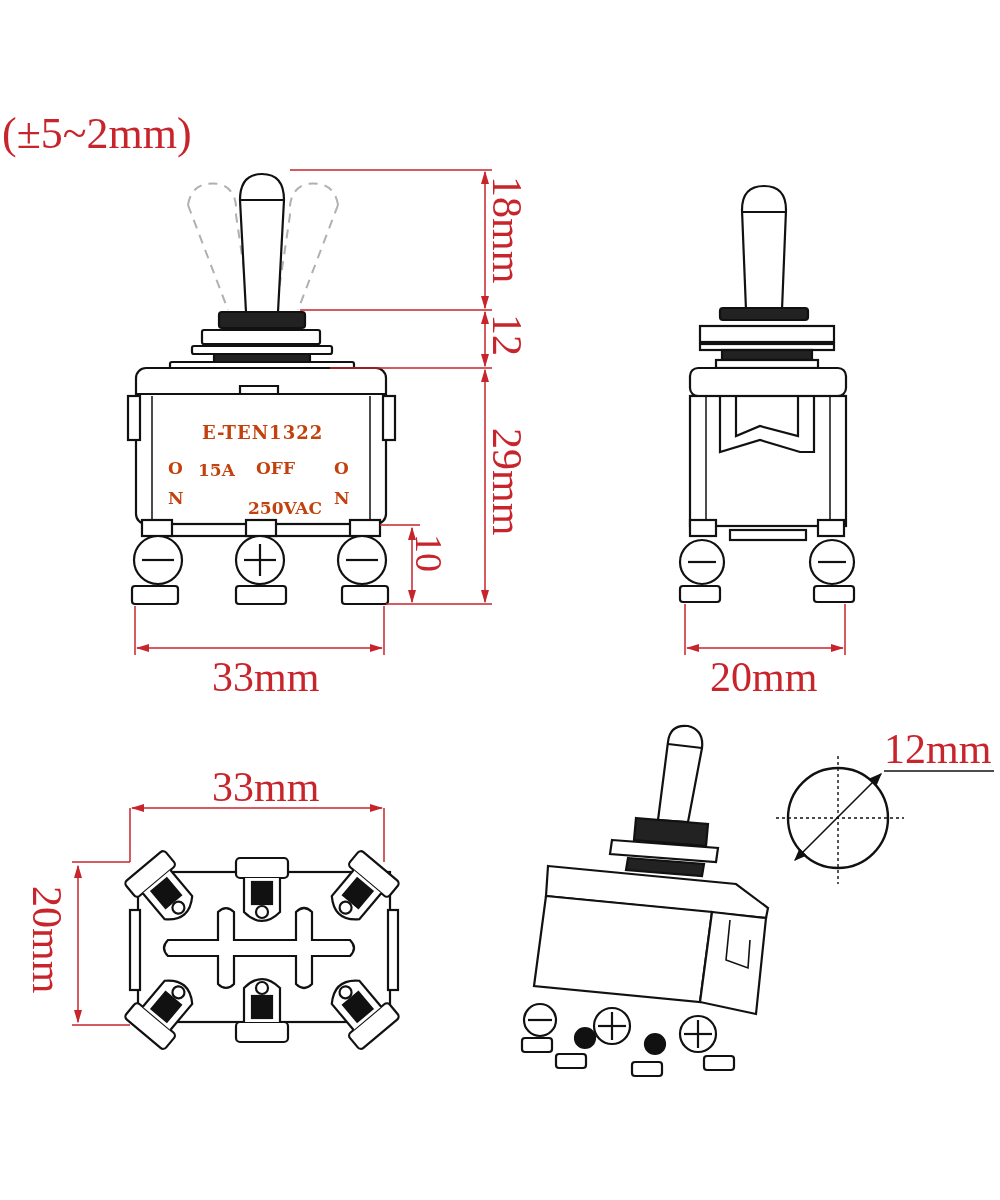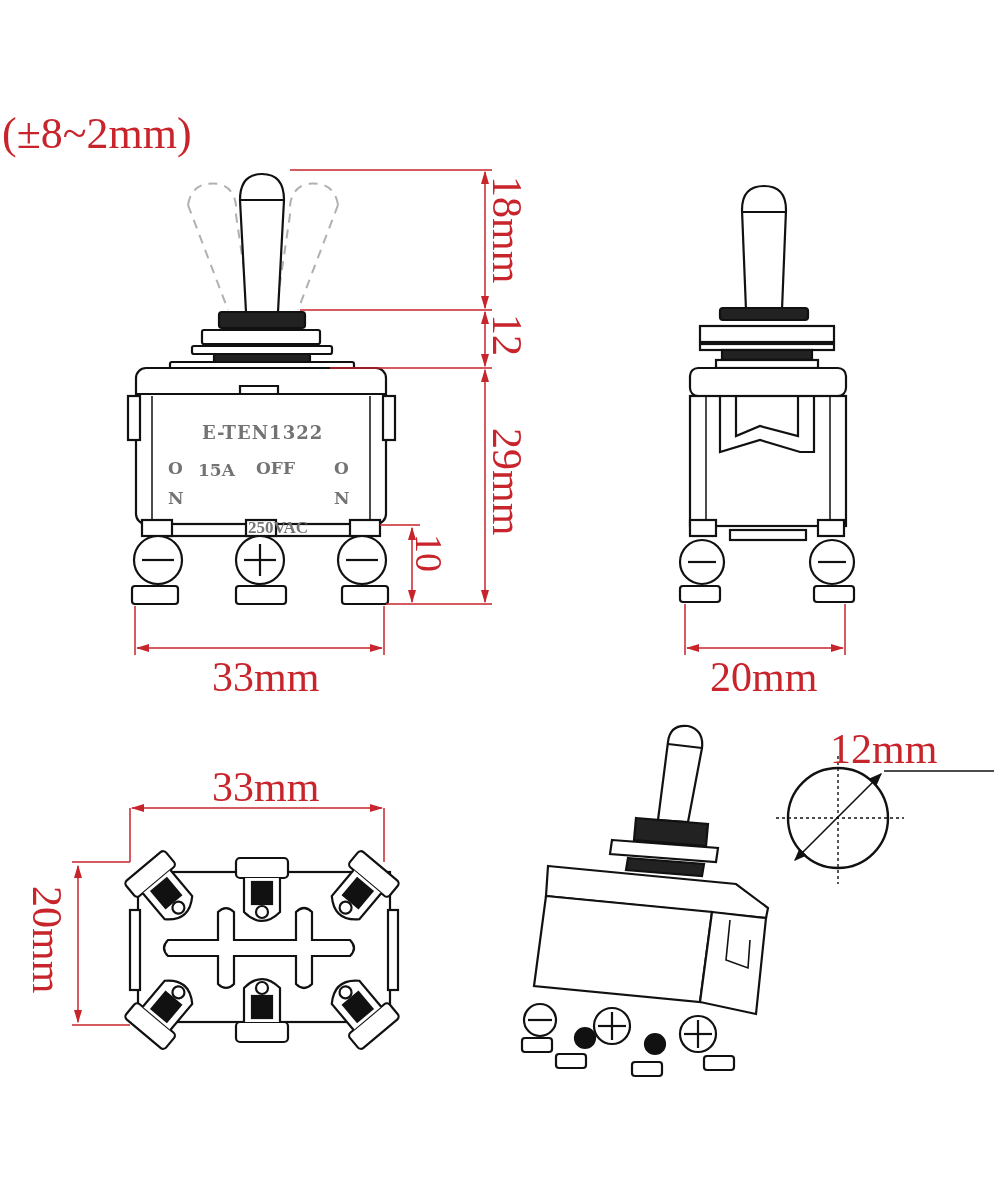--- a/index.html
+++ b/index.html
@@ -1,26 +1,26 @@
 <!DOCTYPE html>
 <html><head>
 <meta charset="utf-8">
 <style>
   html, body { margin:0; padding:0; background:#ffffff; }
   body { width:1000px; height:1200px; position:relative; overflow:hidden;
          font-family:"Liberation Serif", serif; }
   .dim { position:absolute; color:#c8242b; font-family:"Liberation Serif", serif; white-space:nowrap; line-height:1; }
   .vert { transform-origin: left top; transform: rotate(90deg); }
-  .lbl { position:absolute; font-family:"DejaVu Serif", serif; font-weight:bold; color:#737373; font-size:17px; white-space:nowrap; line-height:1; }
+  .lbl { position:absolute; font-family:"DejaVu Serif", serif; font-weight:bold; color:#c2410c; font-size:17px; white-space:nowrap; line-height:1; }
   svg { position:absolute; left:0; top:0; }
 </style>
 </head>
 <body>
 
-<div class="dim" style="left:2px; top:112px; font-size:44px;">(±8~2mm)</div>
+<div class="dim" style="left:2px; top:112px; font-size:44px;">(±5~2mm)</div>
 
 <svg width="1000" height="1200" viewBox="0 0 1000 1200">
   <defs>
     <marker id="arr" viewBox="0 0 10 10" refX="9" refY="5" markerWidth="9" markerHeight="9" orient="auto-start-reverse">
       <path d="M0,2 L10,5 L0,8 z" fill="#c8242b"></path>
     </marker>
     <marker id="arrk" viewBox="0 0 10 10" refX="9" refY="5" markerWidth="8" markerHeight="8" orient="auto-start-reverse">
       <path d="M0,1 L10,5 L0,9 z" fill="#111"></path>
     </marker>
   </defs>
@@ -214,23 +214,23 @@
   </g>
 </svg>
 
 <div class="lbl" style="left:202px; top:424px; font-size:18px; letter-spacing:1px;">E-TEN1322</div>
 <div class="lbl" style="left:168px; top:460px;">O</div>
 <div class="lbl" style="left:168px; top:490px;">N</div>
 <div class="lbl" style="left:256px; top:460px;">OFF</div>
 <div class="lbl" style="left:334px; top:460px;">O</div>
 <div class="lbl" style="left:334px; top:490px;">N</div>
 <div class="lbl" style="left:198px; top:462px;">15A</div>
-<div class="lbl" style="left:248px; top:519px;font-family:Liberation Serif, serif;">250VAC</div>
+<div class="lbl" style="left:248px; top:500px;">250VAC</div>
 
 <div class="dim vert" style="left:528px; top:176px; font-size:42px;">18mm</div>
 <div class="dim vert" style="left:528px; top:314px; font-size:42px;">12</div>
 <div class="dim vert" style="left:528px; top:428px; font-size:42px;">29mm</div>
 <div class="dim vert" style="left:448px; top:534px; font-size:38px;">10</div>
 <div class="dim" style="left:212px; top:656px; font-size:42px;">33mm</div>
 <div class="dim" style="left:710px; top:656px; font-size:42px;">20mm</div>
 <div class="dim" style="left:212px; top:766px; font-size:42px;">33mm</div>
 <div class="dim vert" style="left:68px; top:886px; font-size:42px;">20mm</div>
-<div class="dim" style="left:830px; top:728px; font-size:42px;">12mm</div>
+<div class="dim" style="left:884px; top:728px; font-size:42px;">12mm</div>
 
 </body></html>

